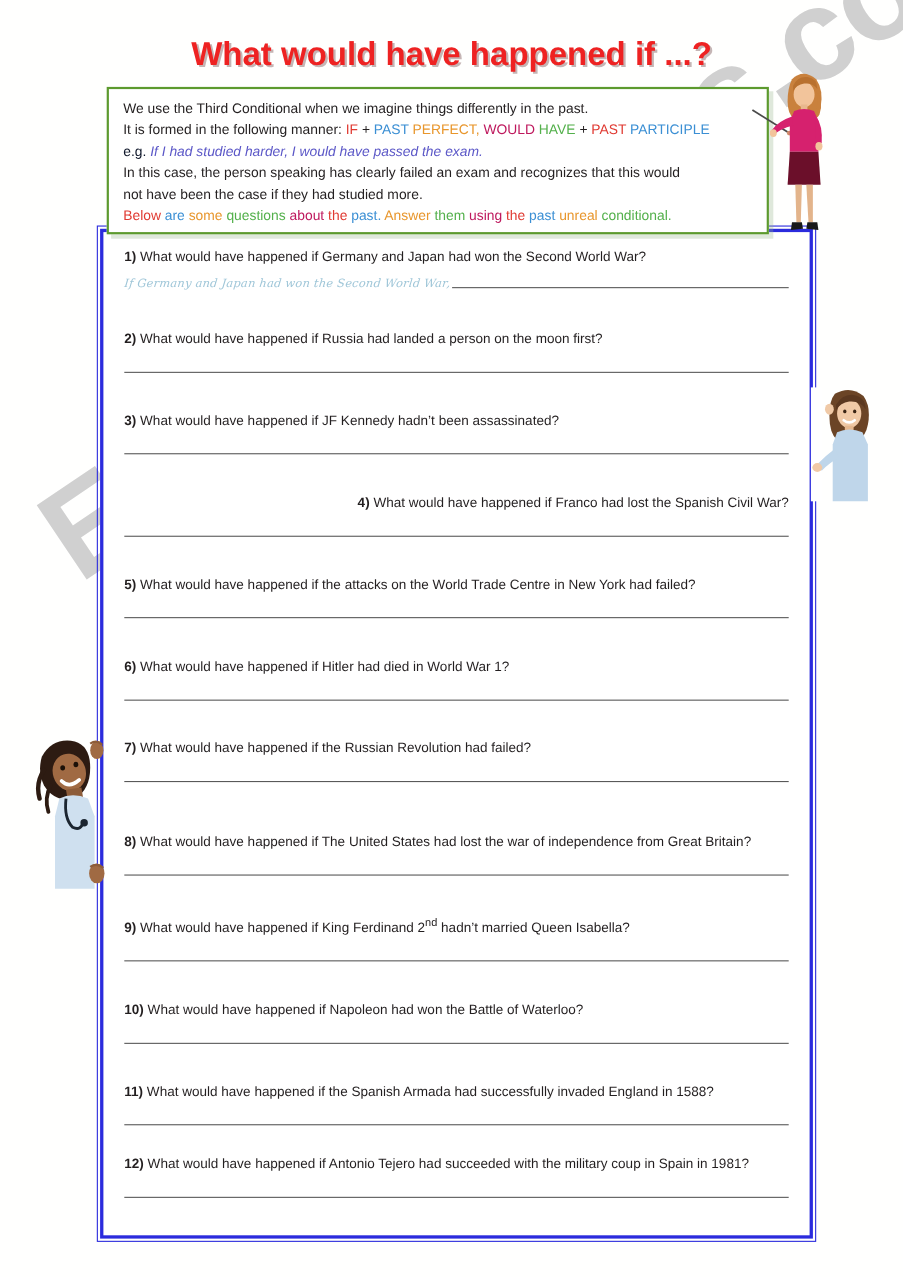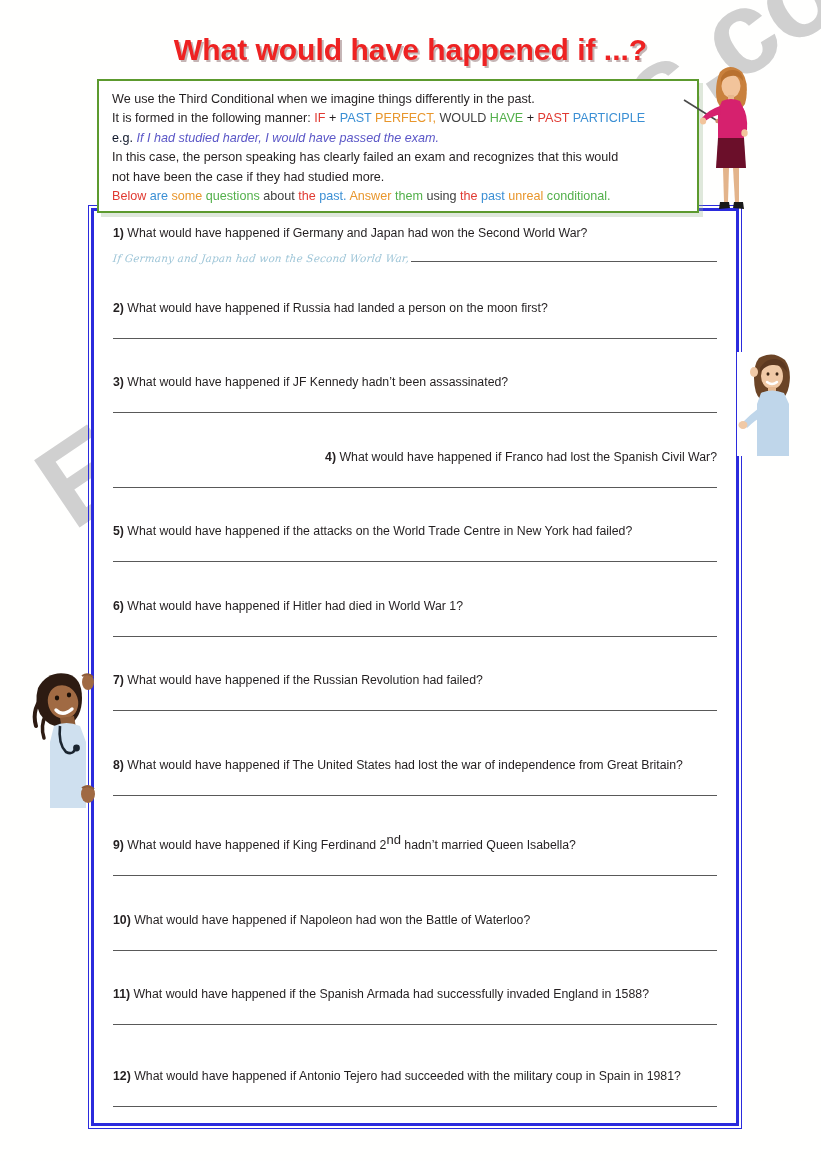--- a/index.html
+++ b/index.html
@@ -77,21 +77,21 @@
     font-size: 12.6px;
     line-height: 19.4px;
     color: #231f20;
     white-space: nowrap;
   }
 
   .c-red    { color: #e03a32; }
   .c-blue   { color: #3b8fd4; }
   .c-orange { color: #e8962c; }
   .c-green  { color: #53b04b; }
-  .c-purple { color: #404040; }
+  .c-purple { color: #be185d; }
   .c-plain  { color: #231f20; }
 
   .eg-label { color: #0f172a; }
   .eg-text  {
     color: #5b57c7;
     font-style: italic;
   }
 
   
   .main-box {
@@ -111,21 +111,21 @@
 
   .q-block { position: relative; }
   .q-text {
     font-size: 12.3px;
     color: #231f20;
     line-height: 16px;
     padding-top: 2px;
     white-space: nowrap;
   }
   .q-num { font-weight: bold; }
-  .q-text sup { font-size: 13px; vertical-align: super; }
+  .q-text sup { font-size: 10px; vertical-align: super; }
 
   .answer-line {
     border-bottom: 1.3px solid #595959;
     height: 0;
     margin-top: 22px;
   }
 
   .hint-row {
     margin-top: 11px;
     display: flex;
@@ -329,21 +329,21 @@
           <div class="answer-line"></div>
         </div>
         <div class="q-block" style="margin-top: 33.58px;">
           <div class="q-text"><span class="q-num">10) </span>What would have happened if Napoleon had won the Battle of Waterloo?</div>
           <div class="answer-line"></div>
         </div>
         <div class="q-block" style="margin-top: 33.58px;">
           <div class="q-text"><span class="q-num">11) </span>What would have happened if the Spanish Armada had successfully invaded England in 1588?</div>
           <div class="answer-line"></div>
         </div>
-        <div class="q-block" style="margin-top: 41px;">
+        <div class="q-block" style="margin-top: 25px;">
           <div class="q-text"><span class="q-num">12) </span>What would have happened if Antonio Tejero had succeeded with the military coup in Spain in 1981?</div>
           <div class="answer-line"></div>
         </div>
       </div>
   </div>
 
   <div class="watermark">ESLprintables.com</div>
 
 </div>
 

